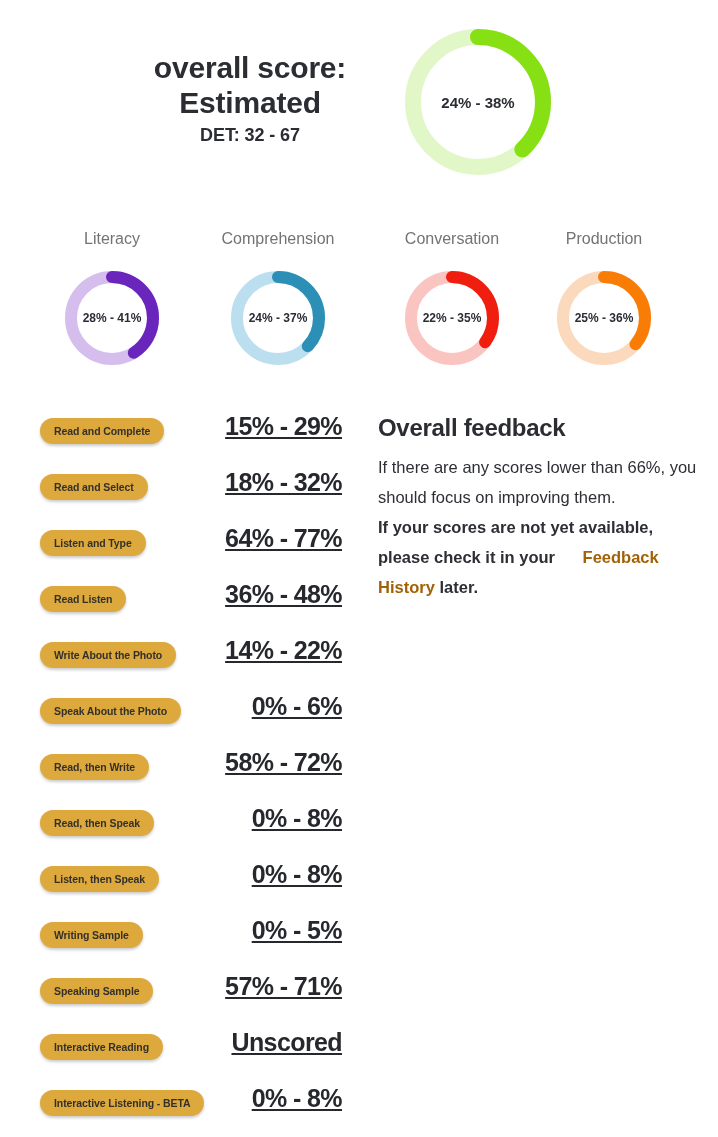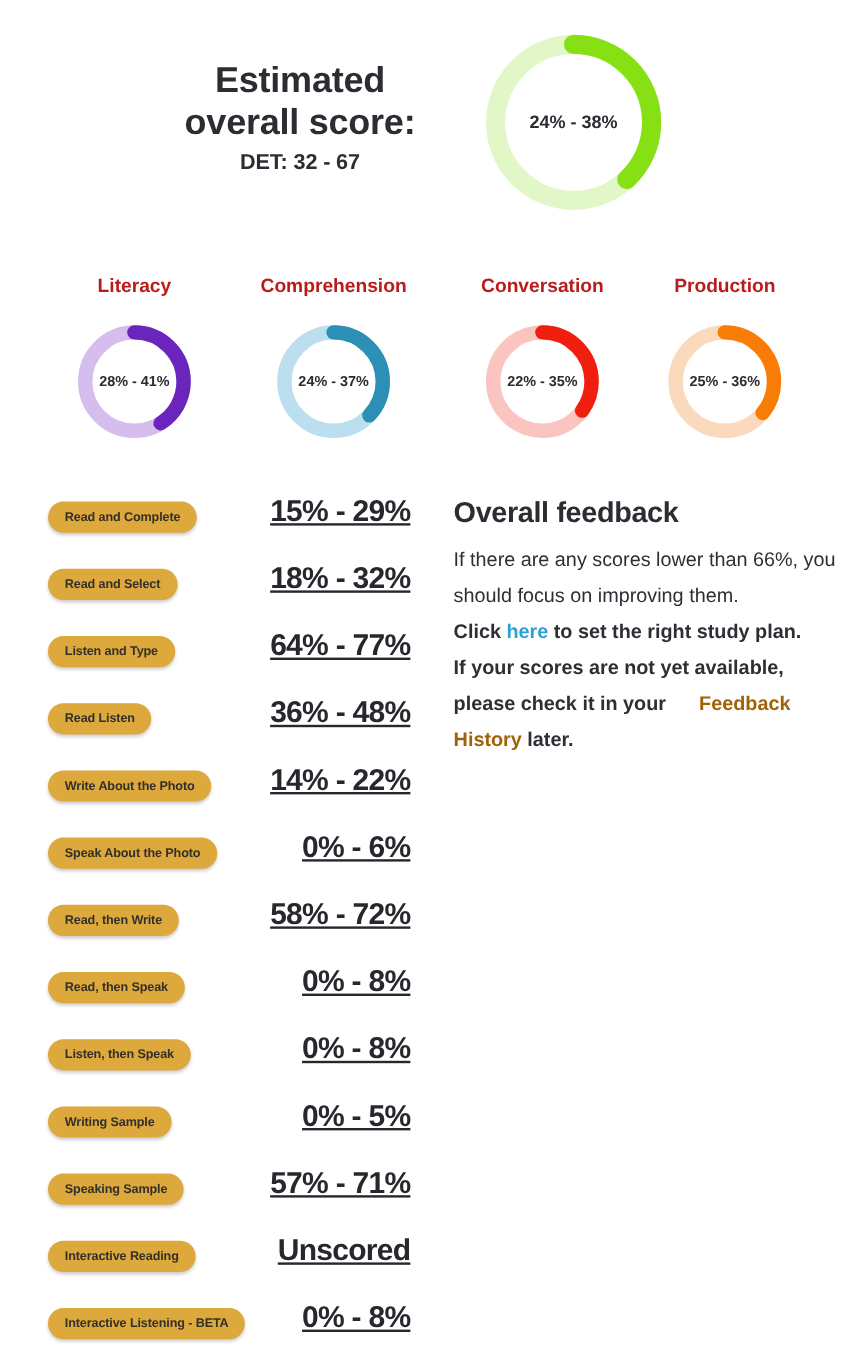--- a/index.html
+++ b/index.html
@@ -67,22 +67,22 @@
 
   #overall-donut { left: 398px; top: 22px; width: 160px; height: 160px; }
   #overall-donut .donut-label { font-size: 15px; }
 
   .cat-donut { width: 100px; height: 100px; }
   .cat-donut .donut-label { font-size: 12px; }
 
   .cat-title {
     position: absolute;
     font-size: 16px;
-    font-weight: bold;
-    color: #b91c1c;
+    font-weight: normal;
+    color: #737373;
     text-align: center;
     width: 160px;
     top: 230px;
   }
 
   
   .skills {
     position: absolute;
     left: 0;
     top: 408px;
@@ -143,22 +143,22 @@
   .feedback-p.bold { font-weight: bold; }
   .link-blue { color: #2f9fd8; }
   .link-red  { color: #a16207; padding-left: 23px; }
 </style>
 </head>
 <body>
 
 <div class="header">
   <div class="header-title-block">
     <div class="header-title">
+      <div>overall score:</div>
       <div>Estimated</div>
-      <div>overall score:</div>
     </div>
     <div class="header-sub">DET: 32 - 67</div>
   </div>
 
   <div class="donut" id="overall-donut">
     <svg width="160" height="160" viewBox="0 0 160 160">
       <circle cx="80" cy="80" r="65" fill="none" stroke-width="16" stroke="#e1f7c8"></circle>
       <circle class="arc" cx="80" cy="80" r="65" fill="none" stroke-width="16" stroke-linecap="round" transform="rotate(-90 80 80)" stroke="#86e014" stroke-dasharray="155.19467708733578 408.4070449666731"></circle>
     </svg>
     <div class="donut-label">24% - 38%</div>
@@ -257,20 +257,17 @@
       <div class="skill-badge">Interactive Listening - BETA</div>
       <div class="skill-score">0% - 8%</div>
     </div>
   </div>
 
 <div class="feedback">
   <div class="feedback-title">Overall feedback</div>
 
   <div class="feedback-p">If there are any scores lower than 66%, you should focus on improving them.</div>
 
-  <div class="feedback-p bold">
-    <span>Click </span><span class="link-blue">here</span><span> to set the right study plan.</span>
-  </div>
 
   <div class="feedback-p bold">
     <span>If your scores are not yet available, please check it in your </span><span class="link-red">Feedback History</span><span> later.</span>
   </div>
 </div>
 
 </body></html>

